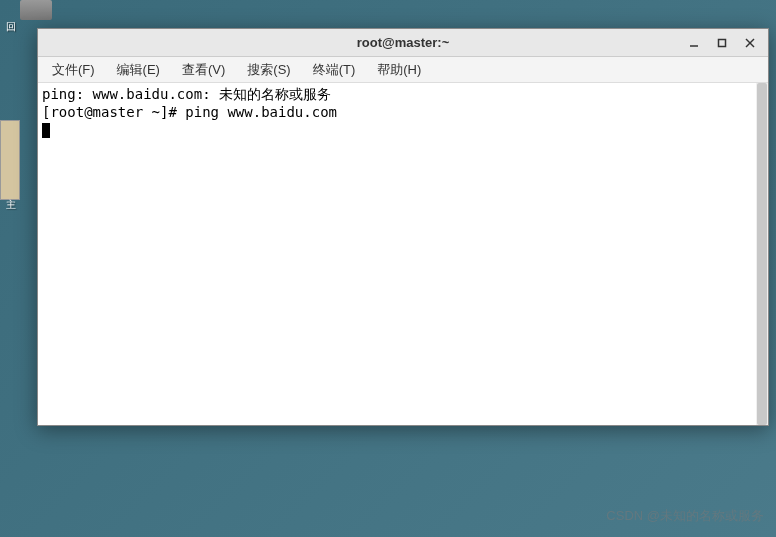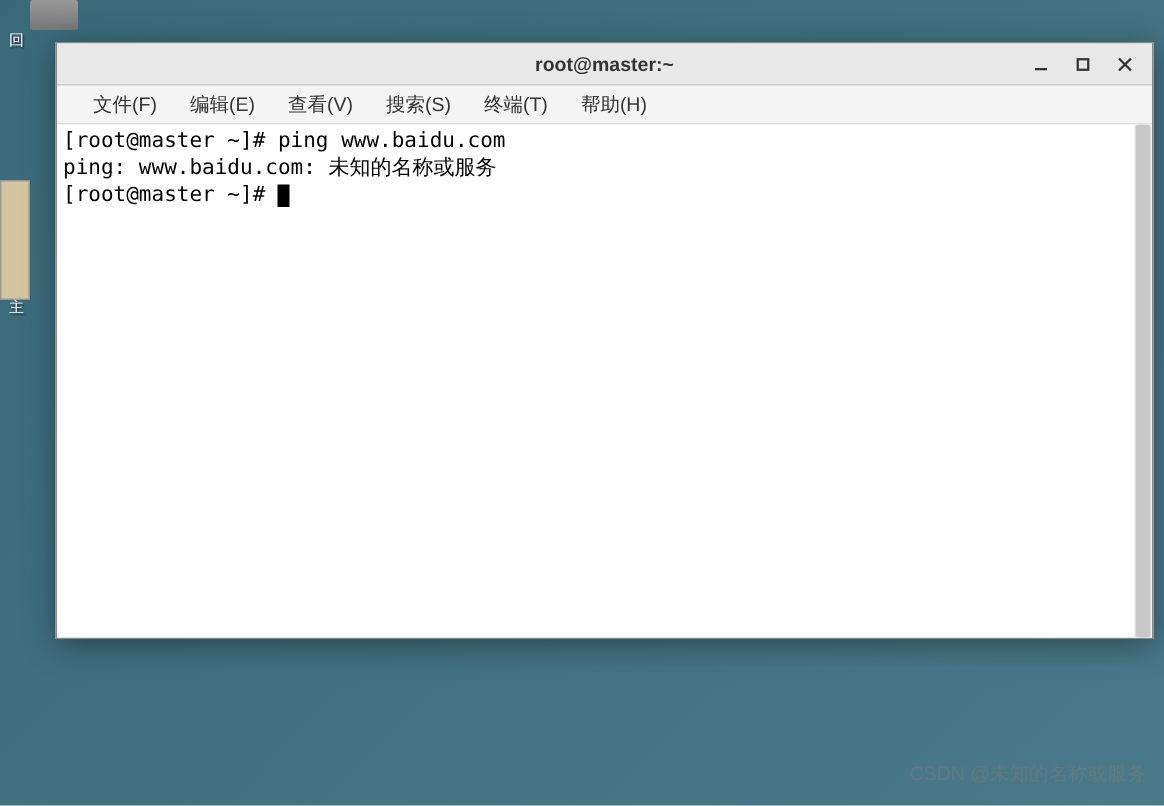--- a/index.html
+++ b/index.html
@@ -70,21 +70,21 @@
       font-size: 11px;
       color: #333;
     }
     .win-btn svg { width: 10px; height: 10px; }
     .menubar {
       height: 26px;
       background: #f4f4f4;
       border-bottom: 1px solid #ddd;
       display: flex;
       align-items: center;
-      padding: 0 14px;
+      padding: 0 4px;
       gap: 2px;
     }
     .menu-item {
       padding: 3px 10px;
       font-size: 13px;
       color: #333;
       cursor: pointer;
     }
     .terminal-body {
       flex: 1;
@@ -163,22 +163,22 @@
   </div>
   <div class="menubar">
     <div class="menu-item">文件(F)</div>
     <div class="menu-item">编辑(E)</div>
     <div class="menu-item">查看(V)</div>
     <div class="menu-item">搜索(S)</div>
     <div class="menu-item">终端(T)</div>
     <div class="menu-item">帮助(H)</div>
   </div>
   <div class="terminal-body">
+    <div class="term-line">ping: www.baidu.com: 未知的名称或服务</div>
     <div class="term-line">[root@master ~]# ping www.baidu.com</div>
-    <div class="term-line">ping: www.baidu.com: 未知的名称或服务</div>
-    <div class="term-line"><span>[root@master ~]# </span><span class="cursor-block"></span></div>
+    <div class="term-line"><span class="cursor-block"></span></div>
     <div class="scrollbar-track">
       <div class="scrollbar-thumb"></div>
     </div>
   </div>
 </div>
 
 <div class="watermark">CSDN @未知的名称或服务</div>
 
 </body></html>

